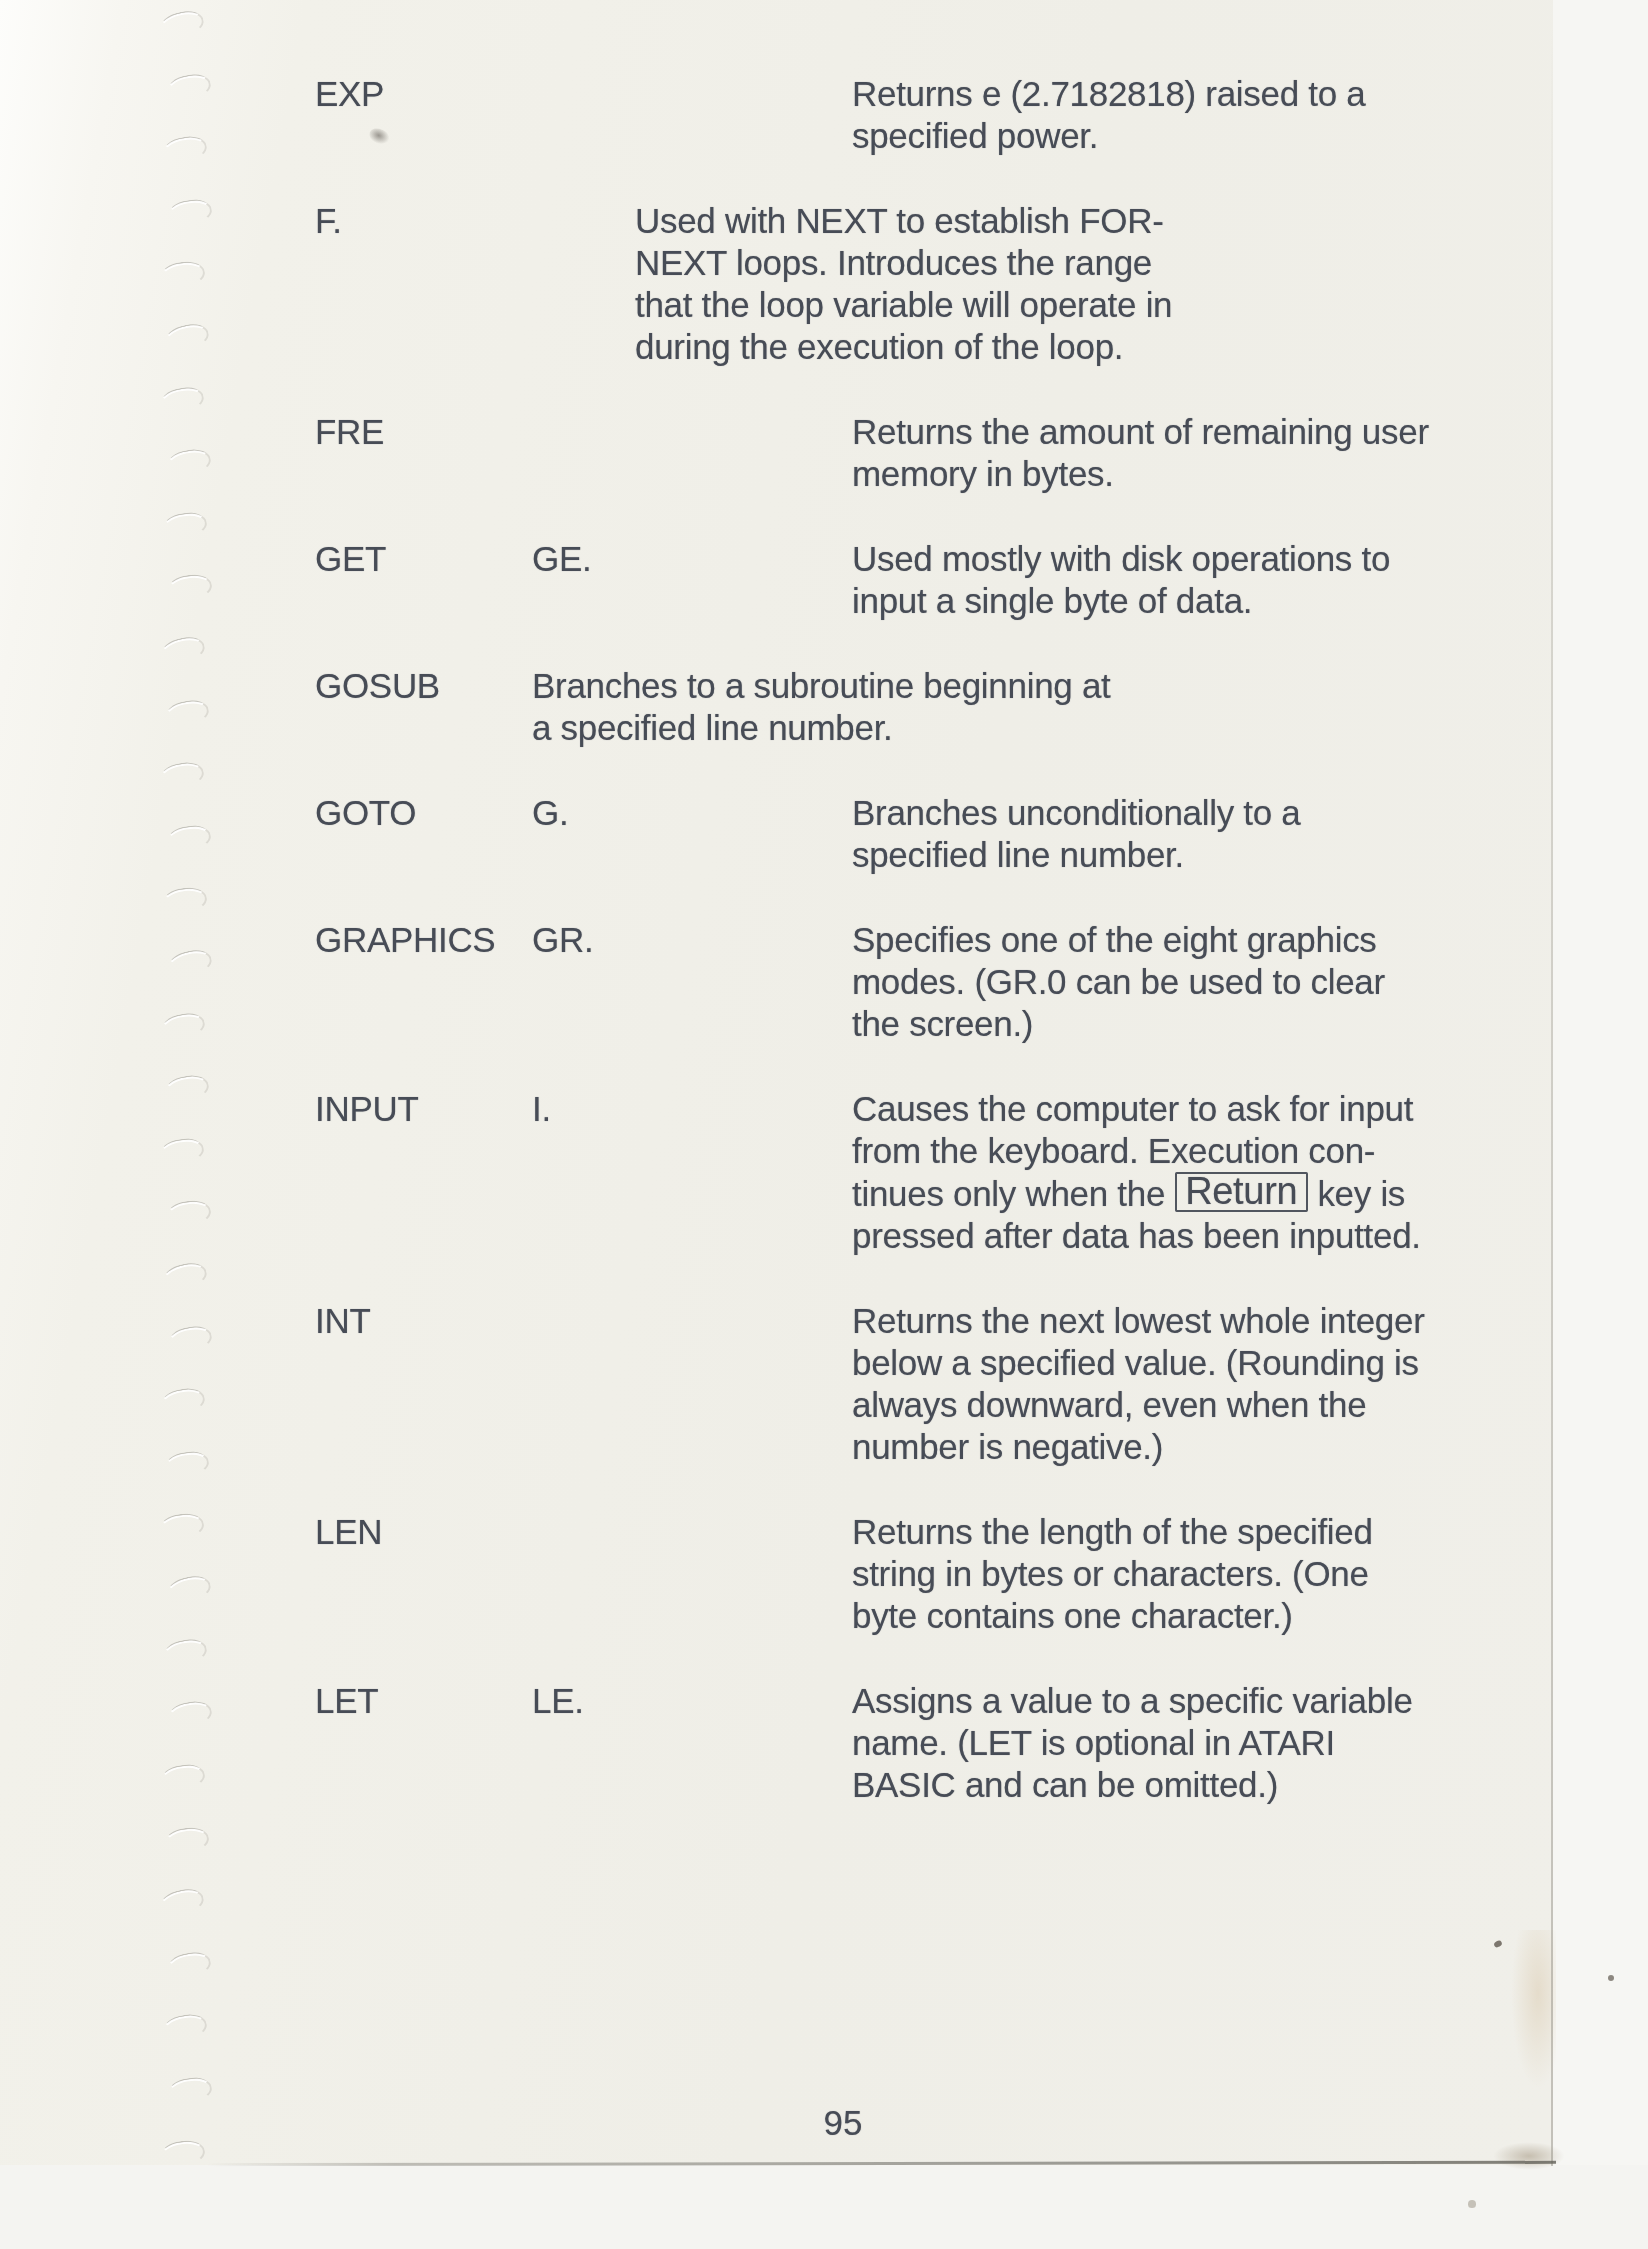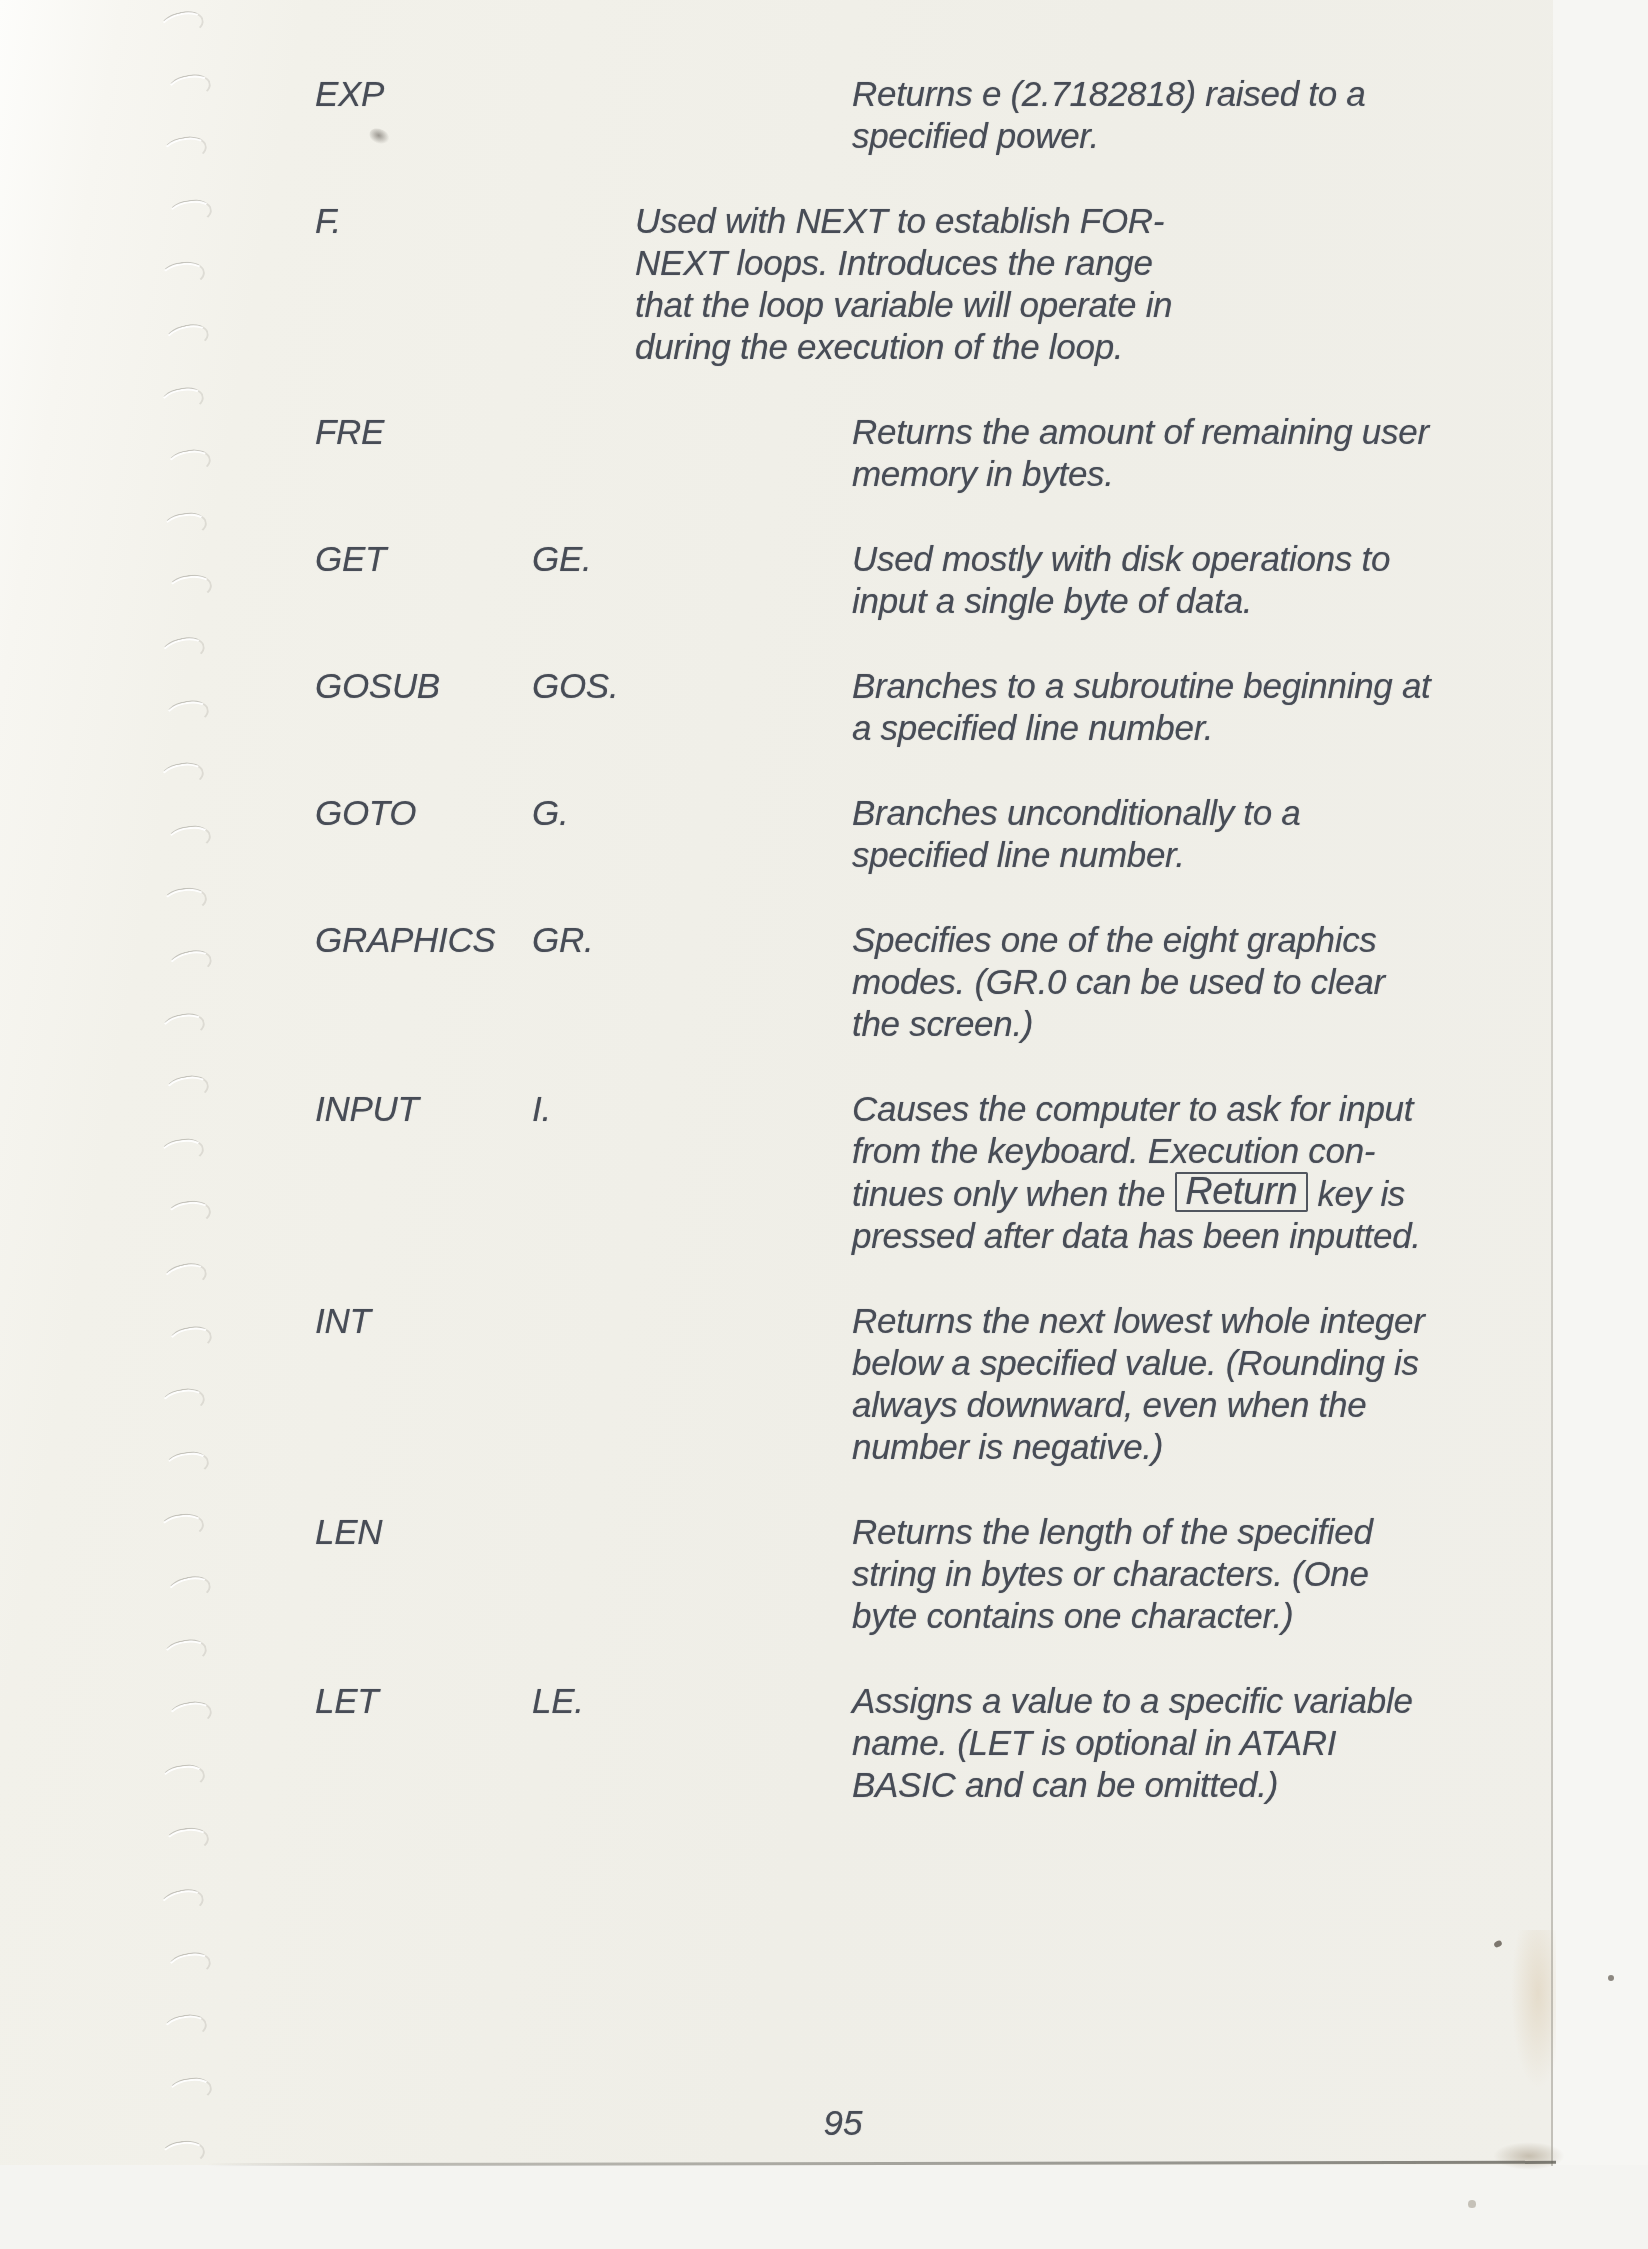--- a/index.html
+++ b/index.html
@@ -4,21 +4,20 @@
 <style>
   html,body{margin:0;padding:0;}
   body{
     width:1649px;height:2250px;overflow:hidden;position:relative;
     background:#ffffff;
     font-family:"Liberation Sans", sans-serif;
   }
   .scan{
     position:absolute;inset:0;
     background:linear-gradient(100deg,#fdfdfb 0%,#f7f6f1 6%,#f2f1ea 15%,#efeee7 55%,#f0efe9 94%);
-    font-style:italic;
   }
   
   .rings{position:absolute;inset:0;pointer-events:none;}
   .ring{
     position:absolute;width:40px;height:20.6px;
     border:2.6px solid transparent;
     border-top-color:rgba(146,144,136,0.48);
     border-right-color:rgba(146,144,136,0.22);
     border-radius:50%;
   }
@@ -146,21 +145,20 @@
 
   <div class="row">
     <div class="kw">GET</div>
     <div class="ab">GE.</div>
     <div class="ds">Used mostly with disk operations to
 input a single byte of data.</div>
   </div>
 
   <div class="row">
     <div class="kw">GOSUB</div>
-    <div class="ab">GOS.</div>
     <div class="ds">Branches to a subroutine beginning at
 a specified line number.</div>
   </div>
 
   <div class="row">
     <div class="kw">GOTO</div>
     <div class="ab">G.</div>
     <div class="ds">Branches unconditionally to a
 specified line number.</div>
   </div>

